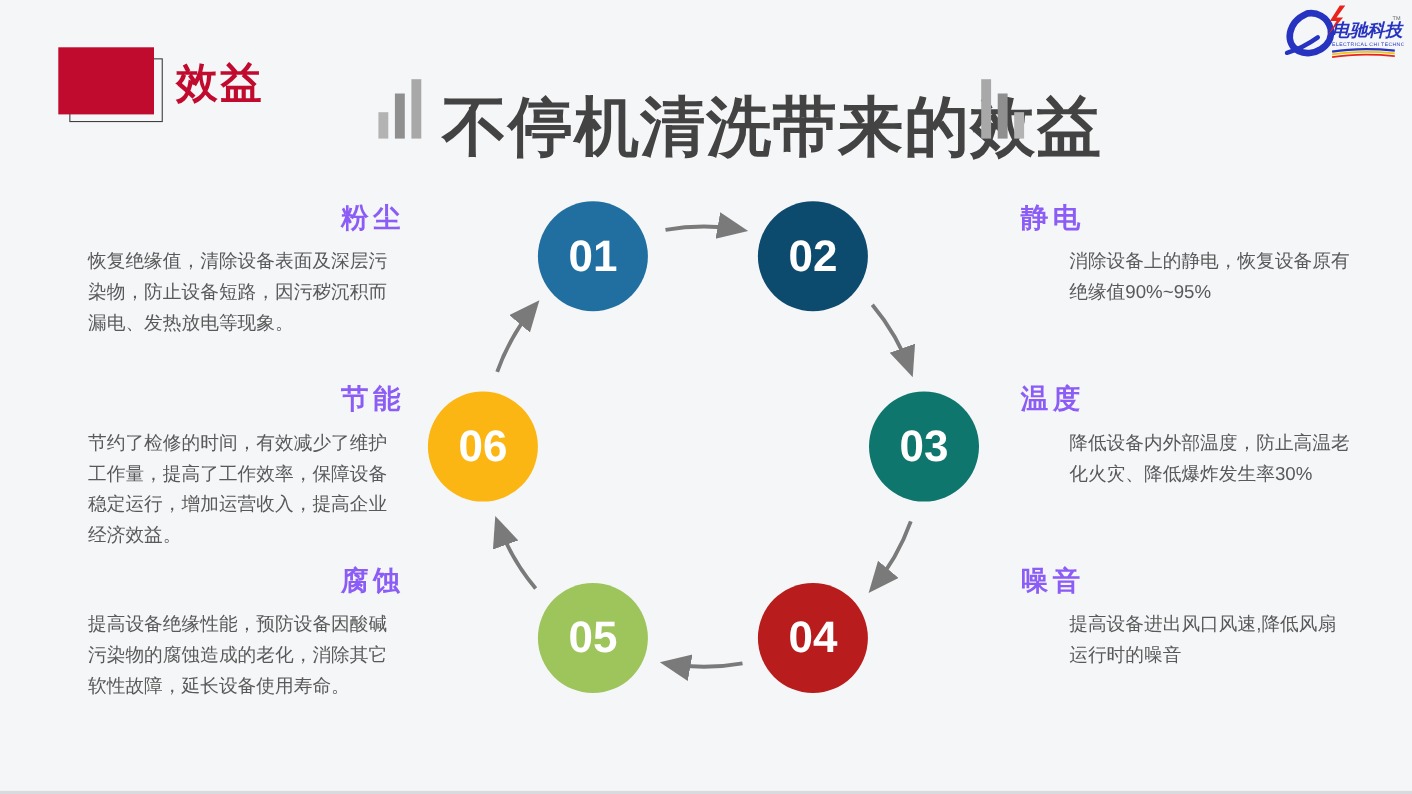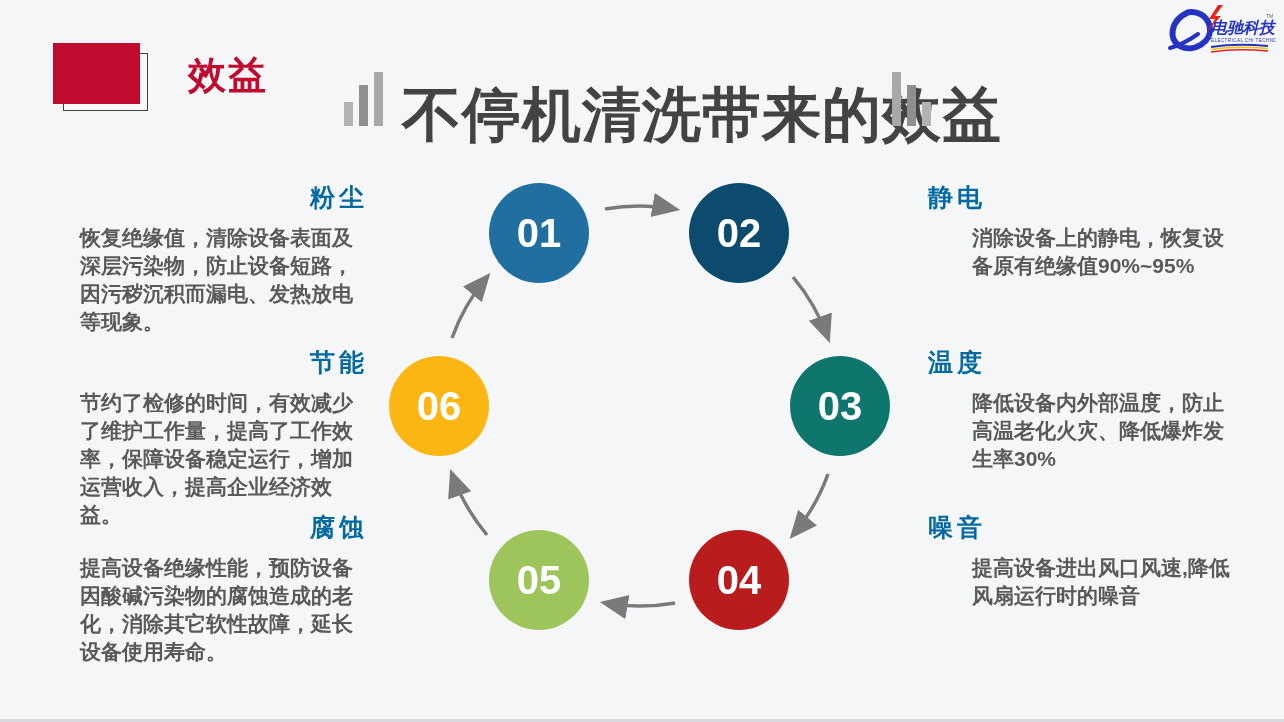--- a/index.html
+++ b/index.html
@@ -8,40 +8,40 @@
     font-family:"Liberation Sans","DejaVu Sans",sans-serif;
     background:#f5f6f8;
     position:relative;
     overflow:hidden;
   }
   .slide { position:absolute; inset:0; background:#f5f6f8; border-bottom:3px solid #d9dadd; }
 
   
   .tag-outline { position:absolute; left:63px; top:53px; width:85px; height:58px; border:1.5px solid #3f3f3f; background:transparent; }
   .tag-square  { position:absolute; left:53px; top:43px; width:87px; height:61px; background:#c00b2e; }
-  .tag-label   { position:absolute; left:188px; top:50px; font-size:38px; font-weight:bold; color:#c00b2e; letter-spacing:2px; }
+  .tag-label   { position:absolute; left:160px; top:50px; font-size:38px; font-weight:bold; color:#c00b2e; letter-spacing:2px; }
 
   
   .main-title { position:absolute; left:402px; top:76px; width:480px; text-align:center;
                 font-size:59px; font-weight:bold; color:#434343; letter-spacing:1px; white-space:nowrap; }
   .bars { position:absolute; display:flex; align-items:flex-end; gap:6px; height:54px; top:72px; }
   .bars-left  { left:344px; }
   .bars-right { left:892px; }
   .bar { width:9px; }
   .b-s { height:24px; background:#b3b3b3; }
   .b-m { height:41px; background:#8f8f8f; }
   .b-t { height:54px; background:#a8a8a8; }
 
   
   .logo { position:absolute; right:8px; top:4px; width:112px; height:54px; }
 
   
   .block { position:absolute; }
-  .block h3 { font-size:25px; font-weight:bold; color:#0369a1; letter-spacing:4px; margin-bottom:10px; }
-  .block p  { font-size:21px; line-height:28px; color:#595959;font-weight:bold; }
+  .block h3 { font-size:25px; font-weight:bold; color:#8b5cf6; letter-spacing:4px; margin-bottom:10px; }
+  .block p  { font-size:17px; line-height:28px; color:#595959; }
   .blk-left  { left:80px; width:290px; }
   .blk-left h3 { text-align:right; padding-right:2px; }
   .blk-left p  { width:274px; }
   .blk-right { left:928px; width:290px; }
   .blk-right h3 { text-align:left; }
   .blk-right p  { width:258px;margin-left:44px; }
   .pos-r1 { top:181px; } .pos-r2 { top:346px; } .pos-r3 { top:511px; }
 
   
   .arrows { position:absolute; left:0; top:0; width:1284px; height:722px; }

